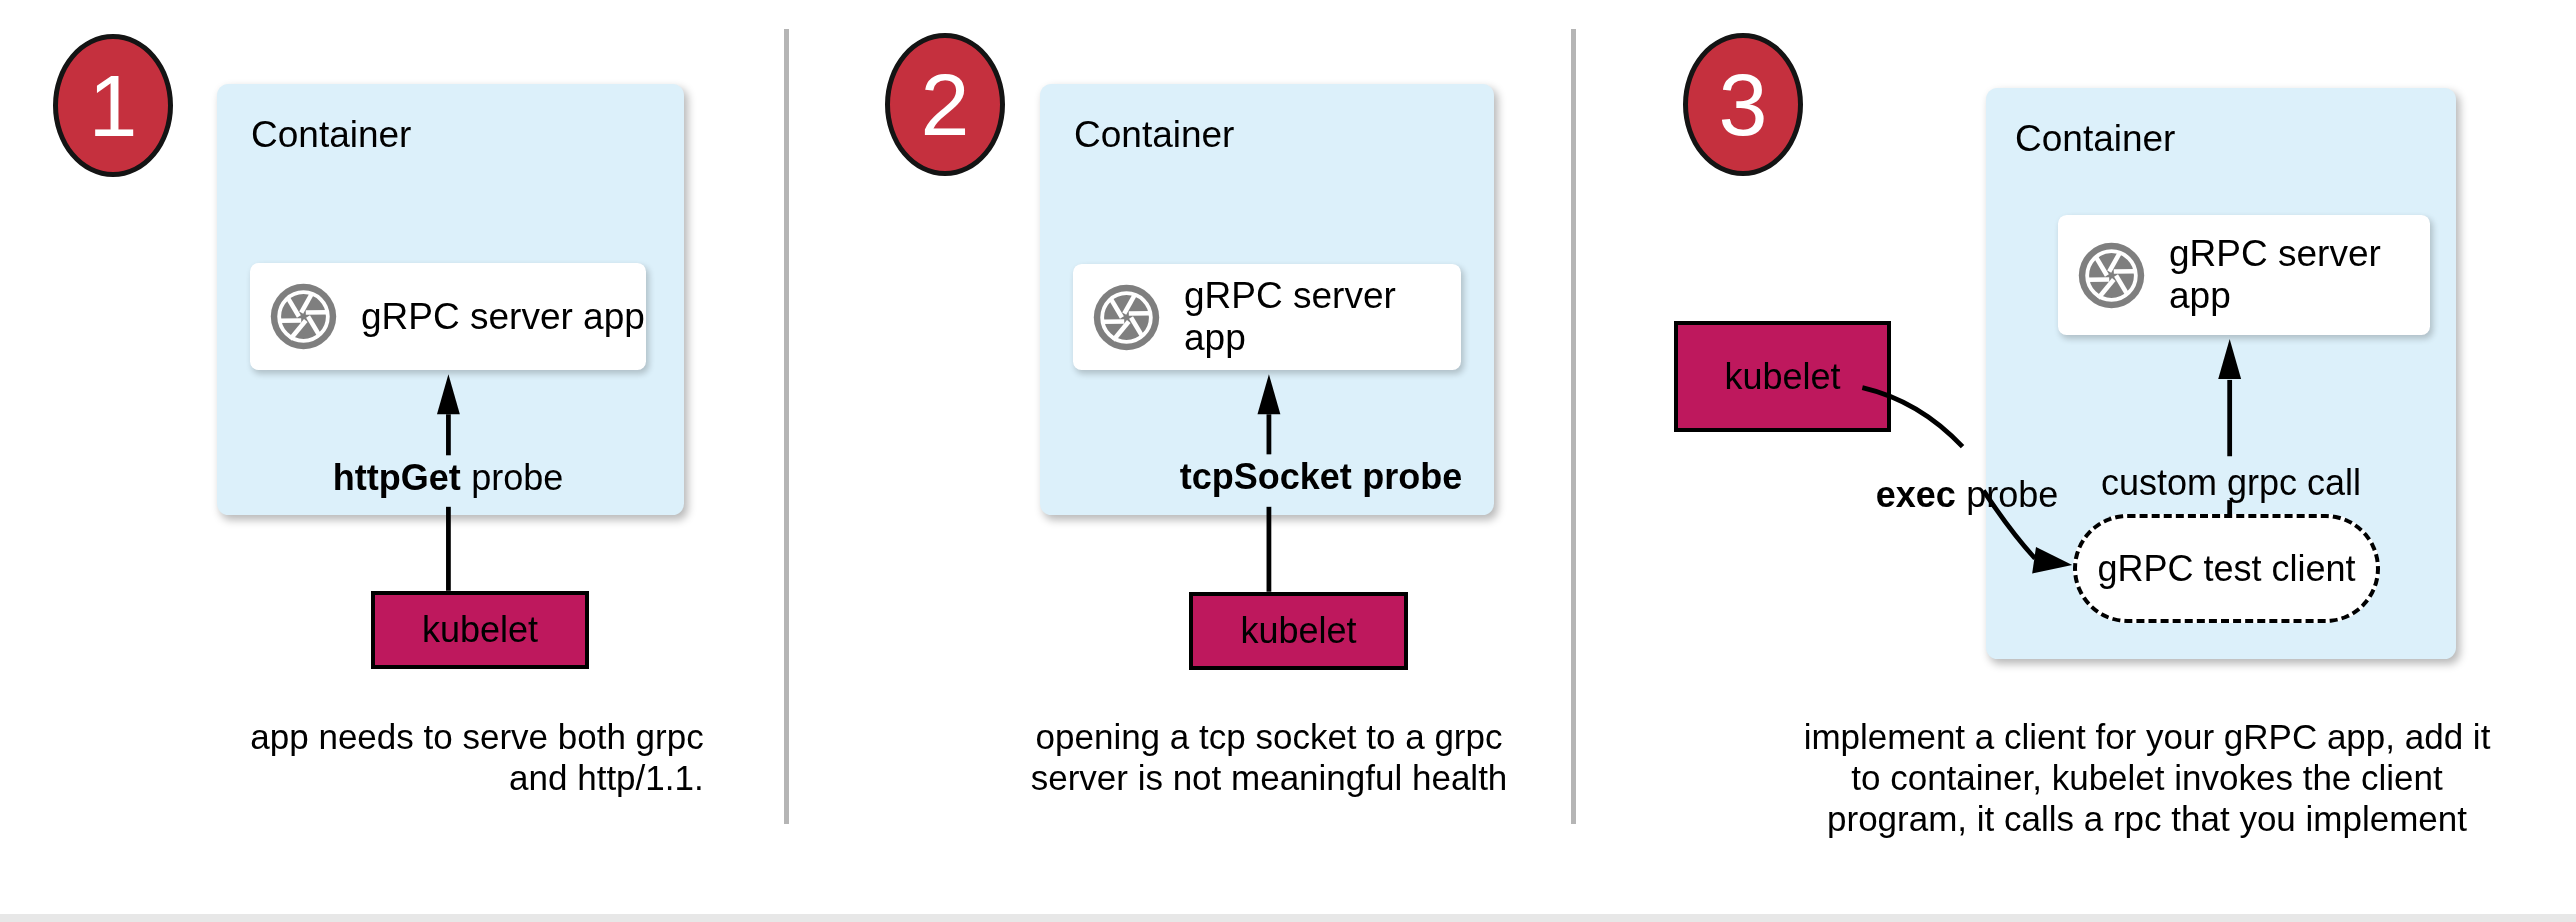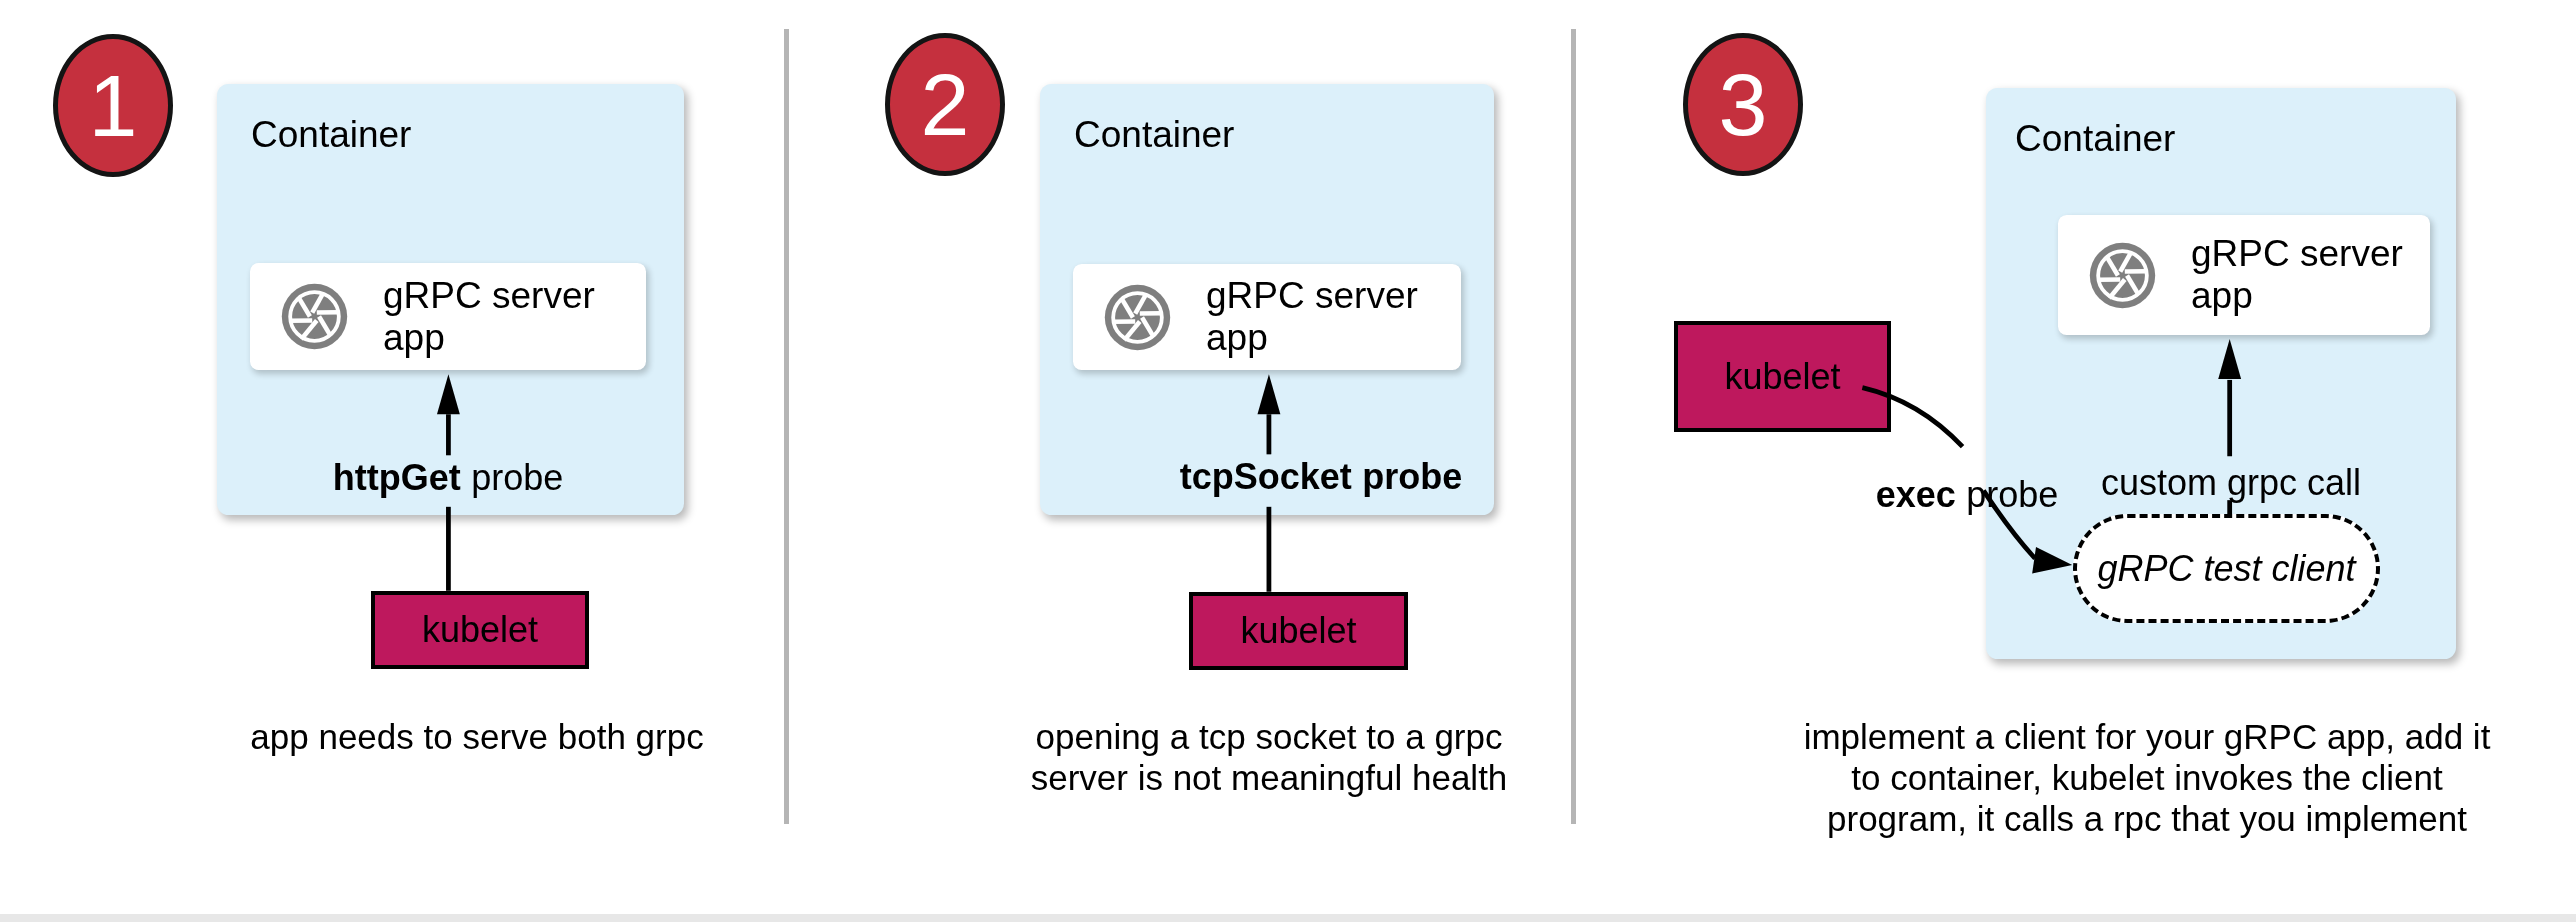--- a/index.html
+++ b/index.html
@@ -20,21 +20,21 @@
                  box-shadow:3.8px 4.8px 8.6px rgba(0,0,0,0.28);}
   .c1{left:217px;top:84px;width:467px;height:431px;}
   .c2{left:1040px;top:84px;width:454px;height:431px;}
   .c3{left:1986px;top:88px;width:470px;height:571px;}
   .container-label{position:absolute;font-size:37px;}
   .l1{left:251px;top:114px;} .l2{left:1074px;top:114px;} .l3{left:2015px;top:118px;}
   
   .appbox{position:absolute;background:#fff;border-radius:8.6px;
           box-shadow:2.9px 3.8px 6.7px rgba(0,0,0,0.20);
           display:flex;align-items:center;box-sizing:border-box;
-          padding-left:28px;gap:32px;font-size:37px;}
+          padding-left:17px;gap:21px;font-size:37px;}
   .a1{left:250px;top:263px;width:396px;height:107px;}
   .a2{left:1073px;top:264px;width:388px;height:106px;}
   .a3{left:2058px;top:215px;width:372px;height:120px;}
   .icon{width:73px;height:73px;flex:0 0 auto;color:var(--icongray);display:block;}
   .icon svg{display:block;width:100%;height:100%;}
   
   .kubelet{position:absolute;background:#be185d;border:4.8px solid #000;box-sizing:border-box;
            display:flex;align-items:center;justify-content:center;font-size:36px;margin-left:30px;}
   .k1{left:341px;top:591px;width:218px;height:78px;}
   .k2{left:1159px;top:592px;width:219px;height:78px;}
@@ -43,21 +43,21 @@
   .probe-label{position:absolute;transform:translateX(-50%);white-space:nowrap;
                font-size:36px;}
   .probe-label .rest{margin-left:10.5px;}
   .p1{left:448px;top:457px;} .p2{left:1321px;top:456px;font-weight:bold;}
   .p3{left:1967px;top:474px;}
   .call-label{position:absolute;transform:translateX(-50%);white-space:nowrap;
               font-size:36px;left:2231px;top:462px;}
   
   .oval{position:absolute;left:2073px;top:514px;width:307px;height:109px;
         background:#fff;border:4.8px dashed #000;border-radius:57px;box-sizing:border-box;
-        display:flex;align-items:center;justify-content:center;font-size:36px;font-style:italic;}
+        display:flex;align-items:center;justify-content:center;font-size:36px;}
   
   .caption{position:absolute;transform:translateX(-50%);text-align:center;
            font-size:35px;line-height:41px;white-space:nowrap;}
   .cap1{left:477px;top:716px;text-align:right;} .cap2{left:1269px;top:716px;text-align:center;} .cap3{left:2147px;top:716px;}
   
   .divider{position:absolute;top:29px;width:4.8px;height:795px;background:var(--divider);}
   .d1{left:784px;} .d2{left:1571px;}
   
   svg.overlay{position:absolute;left:0;top:0;pointer-events:none;}
   .bottom-strip{position:absolute;left:0;bottom:0;width:100%;height:8.6px;background:#e7e7e7;}
@@ -88,20 +88,21 @@
       </svg>
     </span>
     <span>gRPC server app</span>
   </div>
   <div class="probe-label p1">
     <b>httpGet</b><span class="rest">probe</span>
   </div>
   <div class="kubelet k1">kubelet</div>
   <div class="caption cap1">
     <div>app needs to serve both grpc</div>
+    <div>and http/1.1.</div>
   </div>
 </div>
 
 <div>
   <div class="badge b2">2</div>
   <div class="container-box c2"></div>
   <div class="container-label l2">Container</div>
   <div class="appbox a2">
     <span class="icon">
       <svg viewBox="0 0 48 48" aria-hidden="true">

